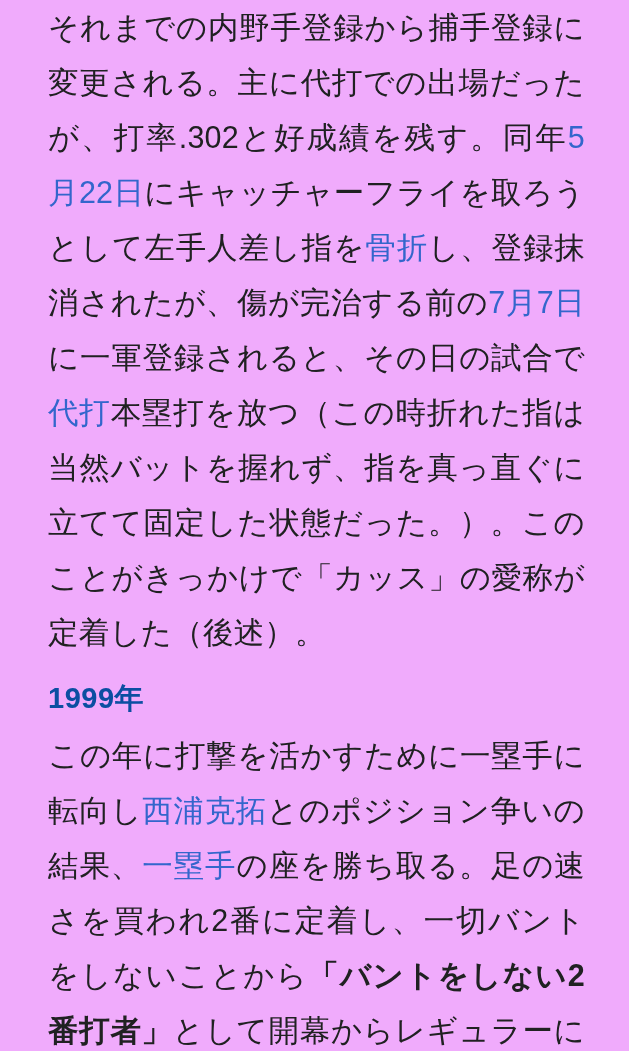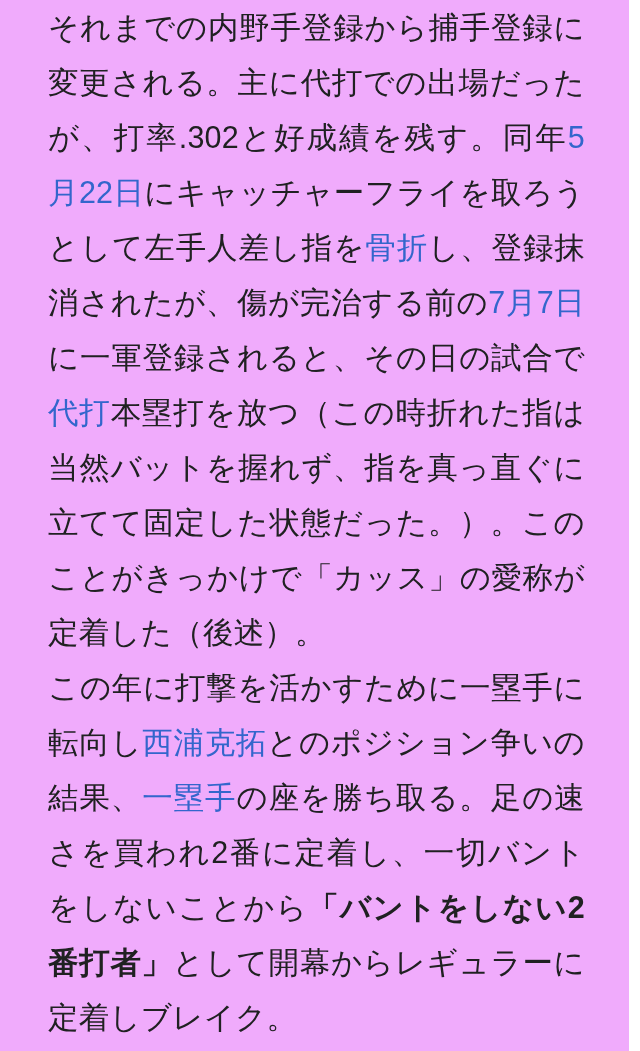--- a/index.html
+++ b/index.html
@@ -56,19 +56,20 @@
 </head>
 <body>
 
 <div class="page">
   <div class="article-body">
 
     <p class="para-1">
       <span>それまでの内野手登録から捕手登録に変更される。主に代打での出場だったが、打率.302と好成績を残す。同年</span><a class="wlink" href="#">5月22日</a><span>にキャッチャーフライを取ろうとして左手人差し指を</span><a class="wlink" href="#">骨折</a><span>し、登録抹消されたが、傷が完治する前の</span><a class="wlink" href="#">7月7日</a><span>に一軍登録されると、その日の試合で</span><a class="wlink" href="#">代打</a><span>本塁打を放つ（この時折れた指は当然バットを握れず、指を真っ直ぐに立てて固定した状態だった。）。このことがきっかけで「カッス」の愛称が定着した（後述）。</span>
     </p>
 
+    <h3 class="section-heading">1999年</h3>
 
     <p>
       <span>この年に打撃を活かすために一塁手に転向し</span><a class="wlink" href="#">西浦克拓</a><span>とのポジション争いの結果、</span><a class="wlink" href="#">一塁手</a><span>の座を勝ち取る。足の速さを買われ2番に定着し、一切バントをしないことから</span><strong class="bold">「バントをしない2番打者」</strong><span>として開幕からレギュラーに定着しブレイク。</span>
     </p>
 
   </div>
 </div>
 
 </body></html>

